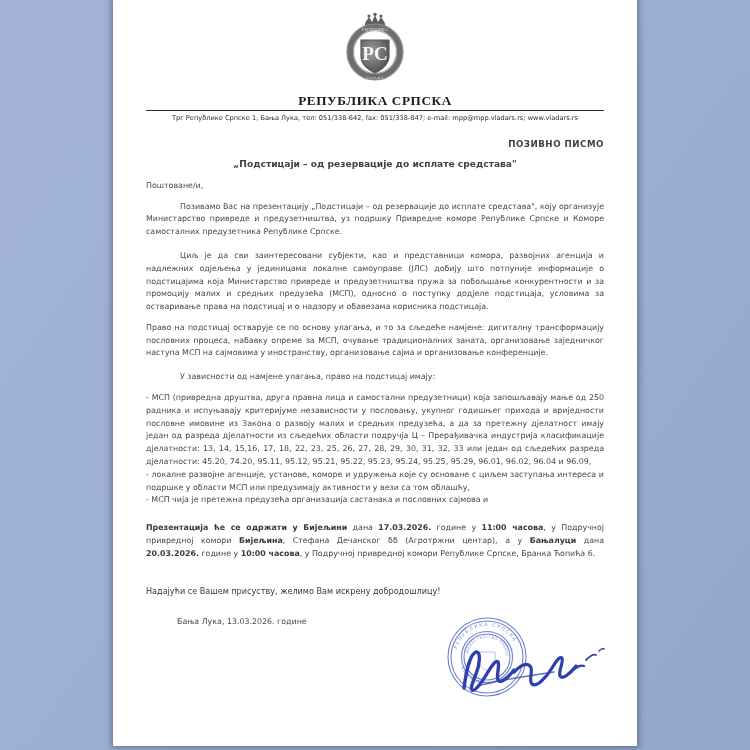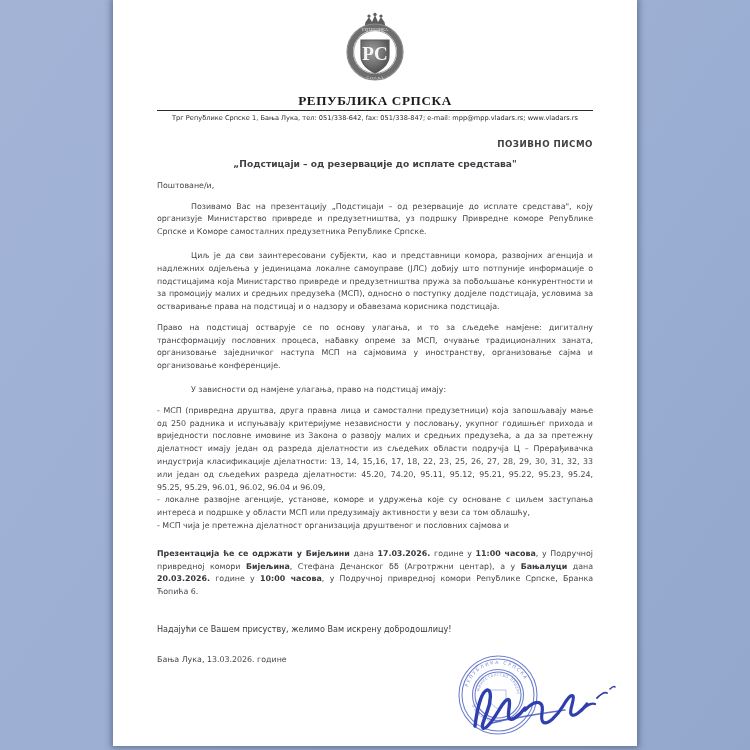--- a/index.html
+++ b/index.html
@@ -22,21 +22,21 @@
   
   #page {
     position: absolute;
     left: 113px;
     top: 0px;
     width: 524px;
     height: 746px;
     background: #ffffff;
     box-shadow: 0 0 6px 2px rgba(35,48,78,0.45);
     box-sizing: border-box;
-    padding: 0 44px;
+    padding: 0 33px;
   }
   
   .emblem-wrap {
     text-align: center;
     padding-top: 11px;
   }
   .emblem {
     display: inline-block;
     width: 72px;
     height: 78px;
@@ -128,20 +128,21 @@
   .closing {
     font-size: 8.1px;
     font-weight: normal;
     color: #37393e;
     margin-top: 25px;
   }
   .place-date {
     font-size: 7.9px;
     color: #44464b;
     margin-top: 21px;
+    margin-left: 31px;
   }
   
   .sig-area {
     position: relative;
     height: 96px;
     margin-top: -6px;
   }
   .sig-inner {
     position: absolute;
     left: 312px;
@@ -238,21 +239,21 @@
 
     <div class="salutation">Поштоване/и,</div>
 
     <p class="para indent">Позивамо Вас на презентацију „Подстицаји – од резервације до исплате средстава", коју организује Министарство привреде и предузетништва, уз подршку Привредне коморе Републике Српске и Коморе самосталних предузетника Републике Српске.</p>
     <p class="para indent">Циљ је да сви заинтересовани субјекти, као и представници комора, развојних агенција и надлежних одјељења у јединицама локалне самоуправе (ЈЛС) добију што потпуније информације о подстицајима која Министарство привреде и предузетништва пружа за побољшање конкурентности и за промоцију малих и средњих предузећа (МСП), односно о поступку додјеле подстицаја, условима за остваривање права на подстицај и о надзору и обавезама корисника подстицаја.</p>
     <p class="para nogap">Право на подстицај остварује се по основу улагања, и то за сљедеће намјене: дигиталну трансформацију пословних процеса, набавку опреме за МСП, очување традиционалних заната, организовање заједничког наступа МСП на сајмовима у иностранству, организовање сајма и организовање конференције.</p>
     <p class="para indent">У зависности од намјене улагања, право на подстицај имају:</p>
 
     <div class="bullet">- МСП (привредна друштва, друга правна лица и самостални предузетници) која запошљавају мање од 250 радника и испуњавају критеријуме независности у пословању, укупног годишњег прихода и вриједности пословне имовине из Закона о развоју малих и средњих предузећа, а да за претежну дјелатност имају један од разреда дјелатности из сљедећих области подручја Ц – Прерађивачка индустрија класификације дјелатности: 13, 14, 15,16, 17, 18, 22, 23, 25, 26, 27, 28, 29, 30, 31, 32, 33 или један од сљедећих разреда дјелатности: 45.20, 74.20, 95.11, 95.12, 95.21, 95.22, 95.23, 95.24, 95.25, 95.29, 96.01, 96.02, 96.04 и 96.09,</div>
     <div class="bullet">- локалне развојне агенције, установе, коморе и удружења које су основане с циљем заступања интереса и подршке у области МСП  или предузимају активности у вези са том облашћу,</div>
-    <div class="bullet">- МСП чија је претежна дјелатност организација друштвеног и пословних сајмова и</div>
+    <div class="bullet">- МСП чија је претежна предузећа организација састанака и пословних сајмова и</div>
 
     <p class="para bold-block"><span>Презентација ће се одржати у Бијељини</span><span class="reg"> дана </span><span>17.03.2026.</span><span class="reg"> године у </span><span>11:00 часова</span><span class="reg">, у Подручној привредној комори </span><span>Бијељина</span><span class="reg">, Стефана Дечанског бб (Агротржни центар), а у </span><span>Бањалуци</span><span class="reg"> дана </span><span>20.03.2026.</span><span class="reg"> године у </span><span>10:00 часова</span><span class="reg">, у Подручној привредној комори Републике Српске</span><span class="reg">, Бранка Ћопића 6.</span></p>
 
     <div class="closing">Надајући се Вашем присуству, желимо Вам искрену добродошлицу!</div>
     <div class="place-date">Бања  Лука, 13.03.2026. године</div>
 
     <div class="sig-area">
 
       <div class="stamp">
         <svg viewBox="0 0 82 82" width="82" height="82" aria-hidden="true">

